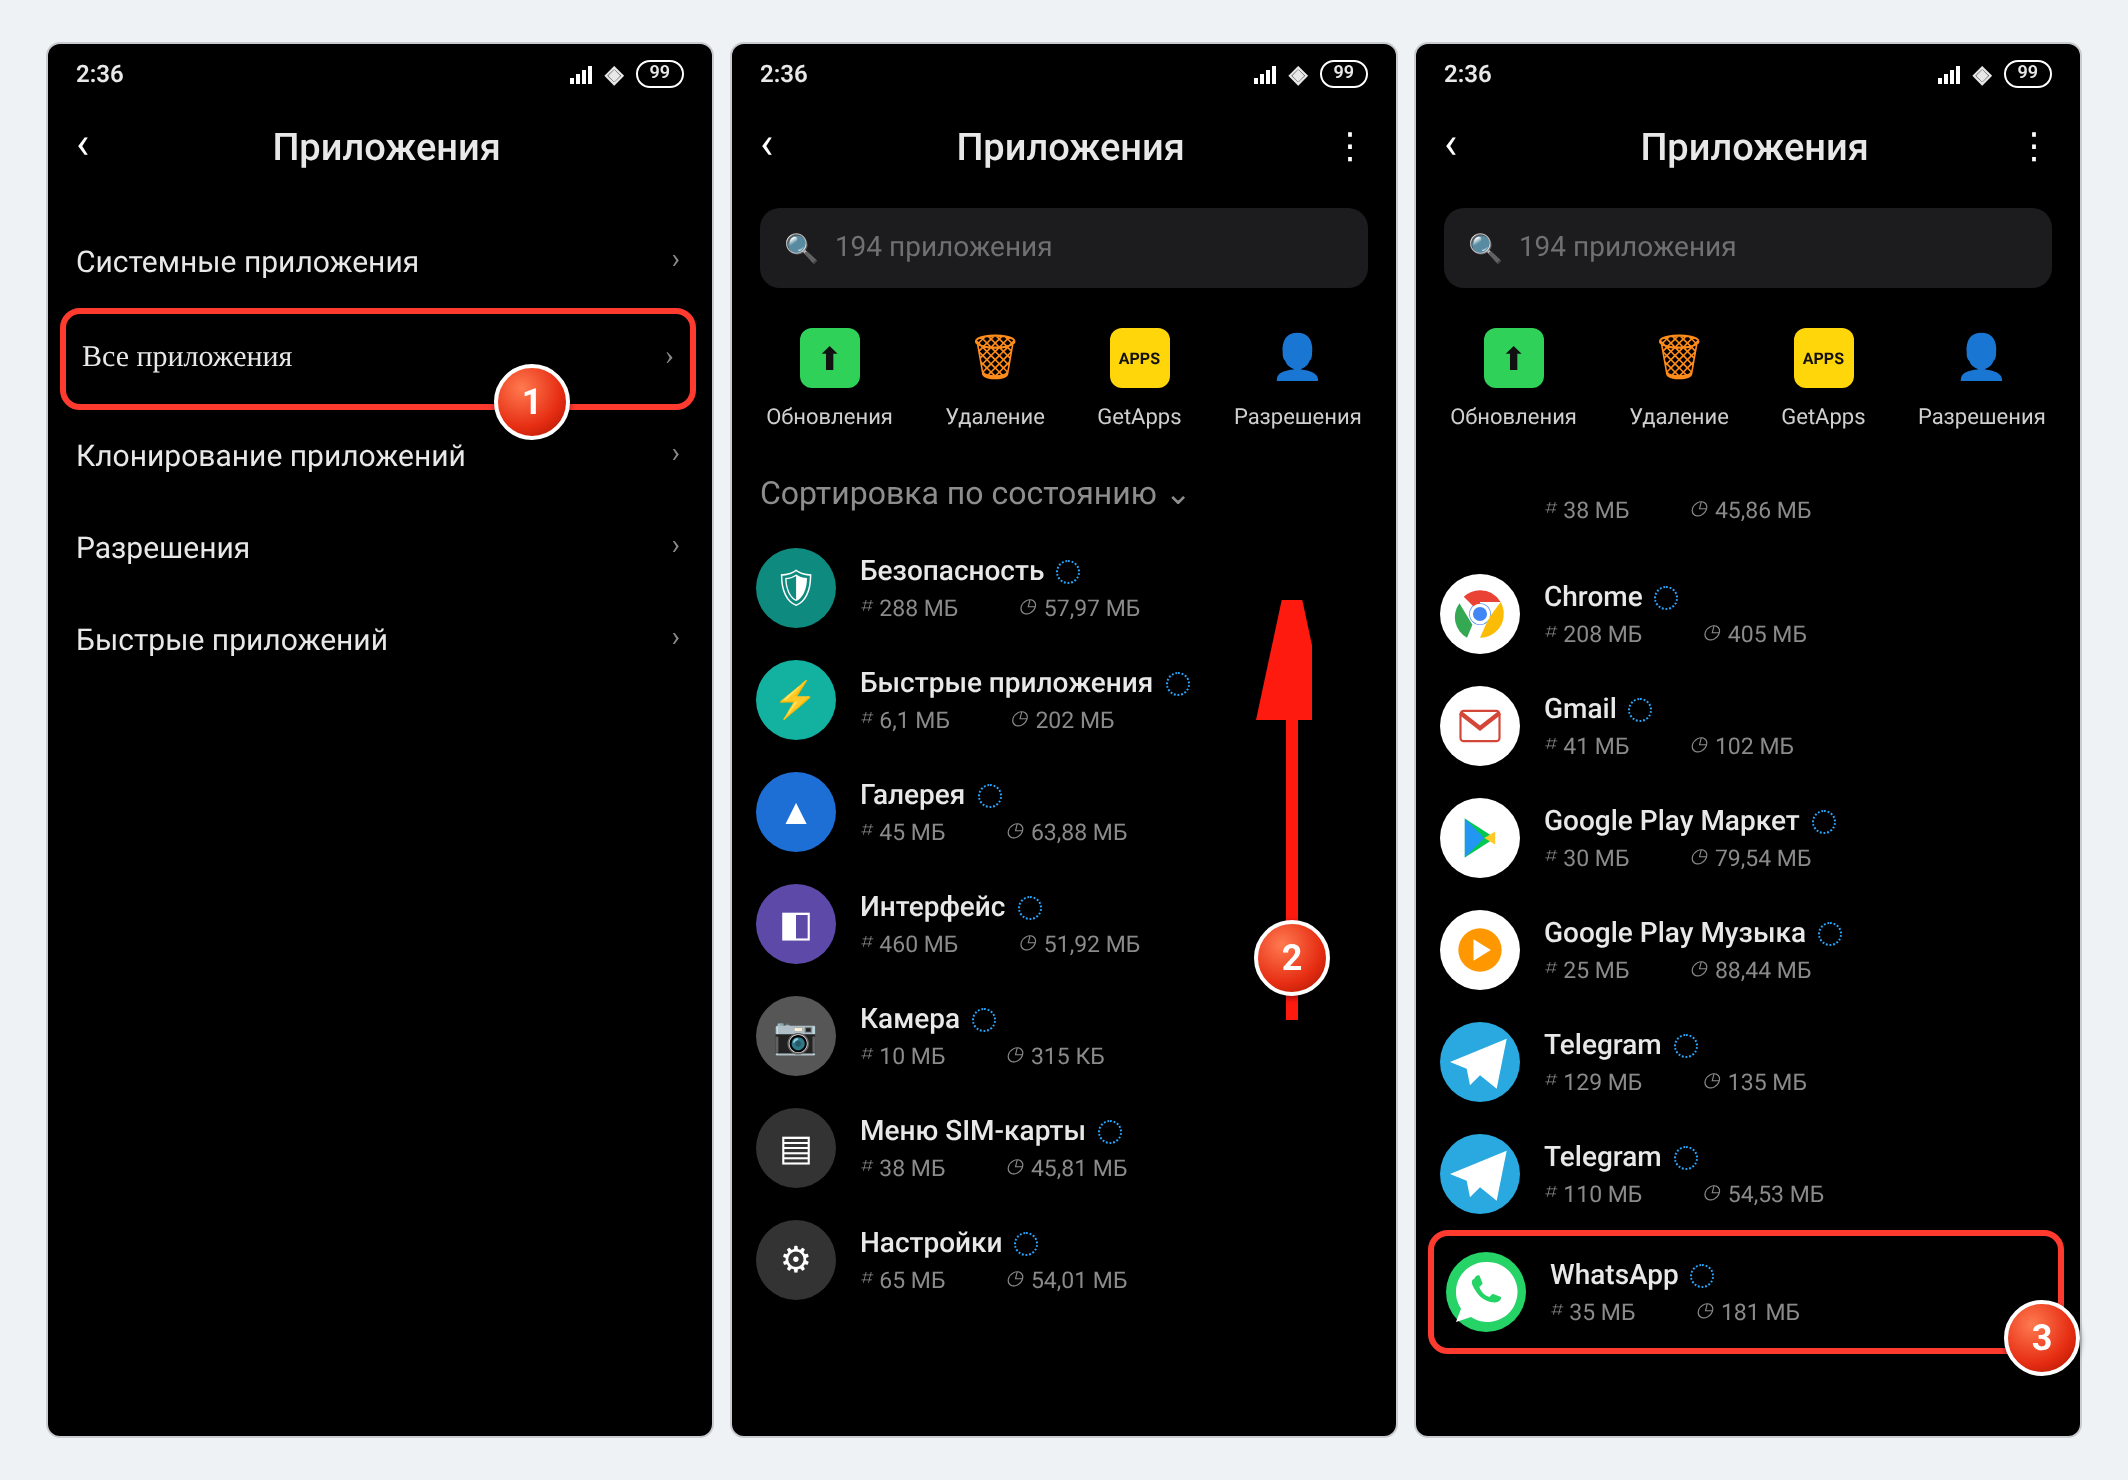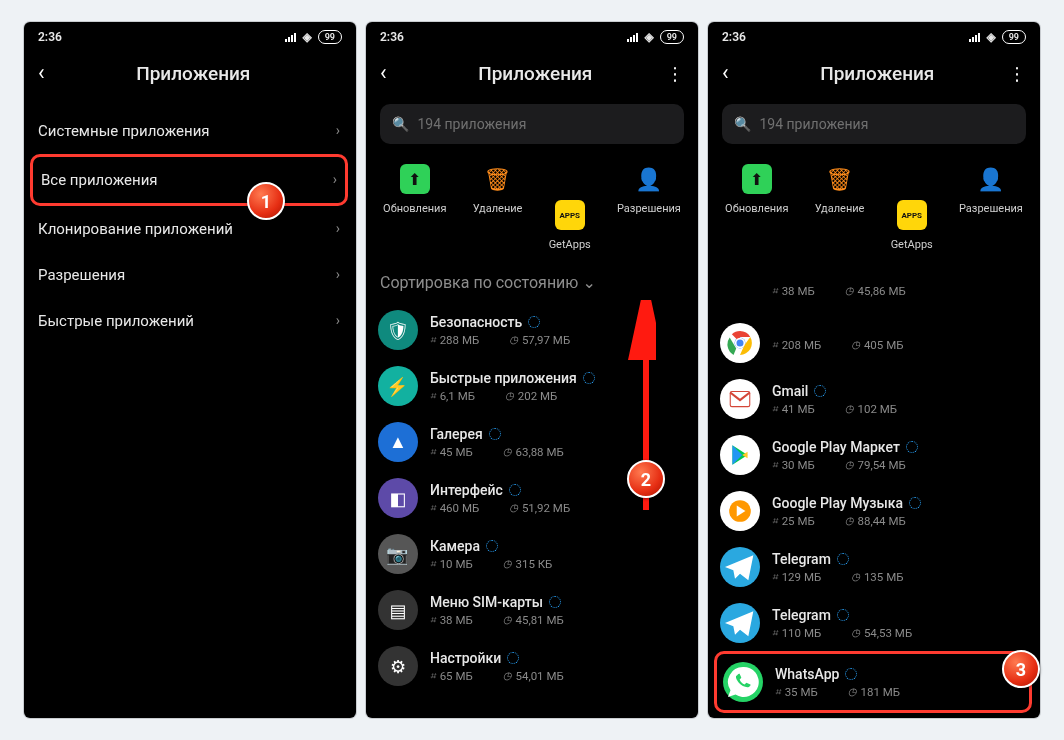--- a/index.html
+++ b/index.html
@@ -37,33 +37,33 @@
   .appbar{display:flex;align-items:center;height:50px;padding:0 14px;position:relative;}
   .appbar .title{flex:1;text-align:center;font-size:19px;font-weight:500;}
   .back{font-size:22px;line-height:1;color:#fff;}
   .kebab{position:absolute;right:14px;font-size:18px;letter-spacing:0;color:#fff;}
 
   
   .settings{padding:0 0 0 14px;margin-top:10px;}
   .srow{display:flex;align-items:flex-start;justify-content:space-between;
     padding:14px 16px 14px 0;font-size:15px;}
   .srow .chev{color:#888;font-size:14px;}
-  .srow.hilite{border:3px solid var(--hilite);border-radius:10px;margin-left:-8px;padding-left:8px;margin-right:8px;padding-right:8px;}
+  .srow.hilite{border:3px solid var(--hilite);border-radius:10px;margin-left:-8px;padding-left:8px;margin-right:8px;padding-right:8px;font-family:Liberation Serif, serif;}
 
   
   .search{margin:6px 14px 10px;background:#1c1c1e;border-radius:10px;height:40px;
     display:flex;align-items:center;padding:0 12px;color:#707070;font-size:14px;gap:8px;}
 
   
   .actions{display:flex;justify-content:space-around;padding:10px 4px 18px;}
   .act{display:flex;flex-direction:column;align-items:center;gap:8px;font-size:11px;color:#cfcfcf;}
   .act .ic{width:30px;height:30px;border-radius:6px;display:flex;align-items:center;justify-content:center;font-size:16px;color:#111;}
   .ic.green{background:#2fd158;}
   .ic.orange{color:#ff8c1a;font-size:22px;background:transparent;}
-  .ic.yellow{background:#ffd60a;font-size:13px;font-weight:700;margin-top:36px;}
+  .ic.yellow{background:#ffd60a;font-size:13px;font-weight:700;}
   .ic.cyan{color:#00d8ff;font-size:22px;background:transparent;}
 
   
   .sort{padding:4px 14px 10px;font-size:16px;color:#8d8d8d;}
 
   
   .apps{padding:0 0 0 12px;}
   .arow{display:flex;align-items:center;gap:12px;padding:8px 12px 8px 0;position:relative;}
   .arow.hilite{border:3px solid var(--hilite);border-radius:10px;margin:0 8px 0 -6px;padding-left:6px;padding-right:6px;}
   .aicon{width:40px;height:40px;border-radius:50%;flex-shrink:0;
@@ -333,20 +333,21 @@
                 <circle cx="24" cy="24" r="22" fill="#fff"></circle>
                 <circle cx="24" cy="24" r="10" fill="#4285f4"></circle>
                 <path d="M24 2a22 22 0 0 1 19 11H24v10L9 8A22 22 0 0 1 24 2z" fill="#ea4335"></path>
                 <path d="M5 14l12 20-5 12A22 22 0 0 1 5 14z" fill="#34a853"></path>
                 <path d="M43 13a22 22 0 0 1-19 33l8-18 11-15z" fill="#fbbc05"></path>
                 <circle cx="24" cy="24" r="8" fill="#4285f4"></circle>
                 <circle cx="24" cy="24" r="8" fill="none" stroke="#fff" stroke-width="3"></circle>
               </svg>
             </span>
     <div class="ainfo">
+      <div class="aname">Chrome<span class="spin"></span></div>
       <div class="astats">
         <span><i class="chip">⌗</i>208 МБ</span>
         <span><i class="chip">◷</i>405 МБ</span>
       </div>
     </div>
   </div>
           <div class="arow">
     <span class="aicon bg-gmail">
               <svg viewBox="0 0 48 48">
                 <rect x="6" y="10" width="36" height="28" rx="3" fill="#fff" stroke="#d44638" stroke-width="2"></rect>

